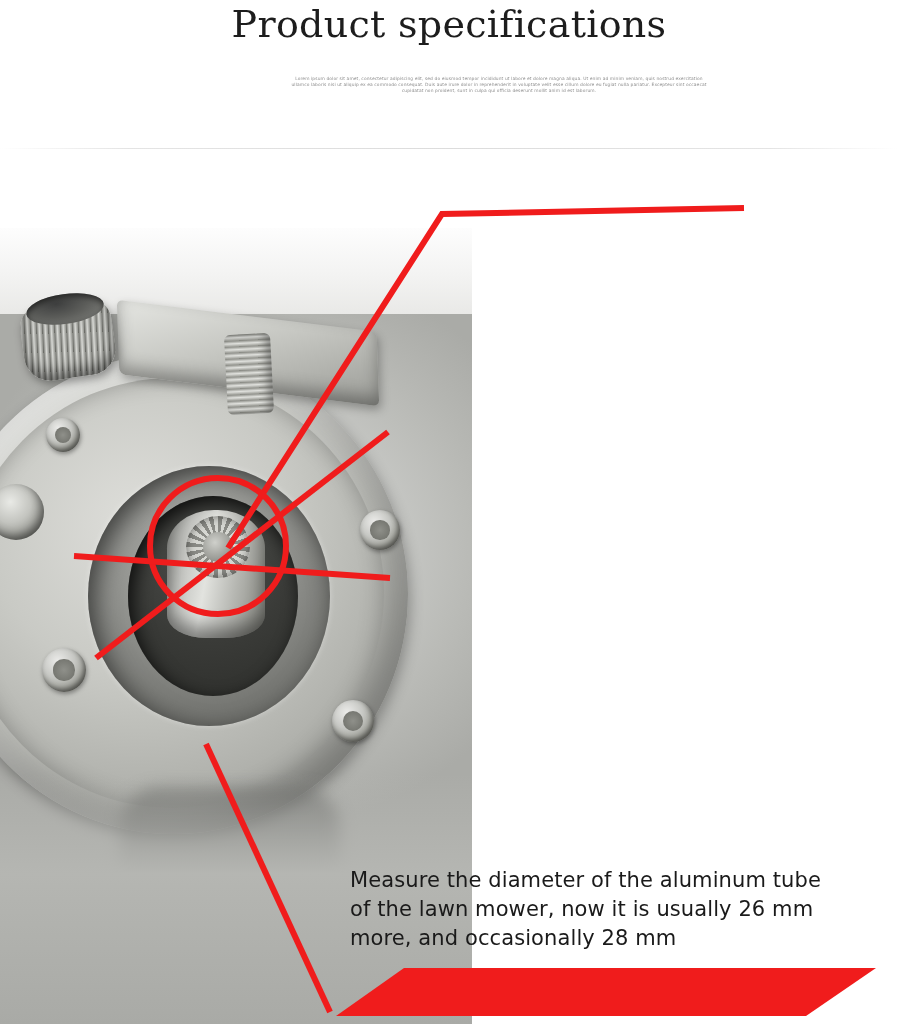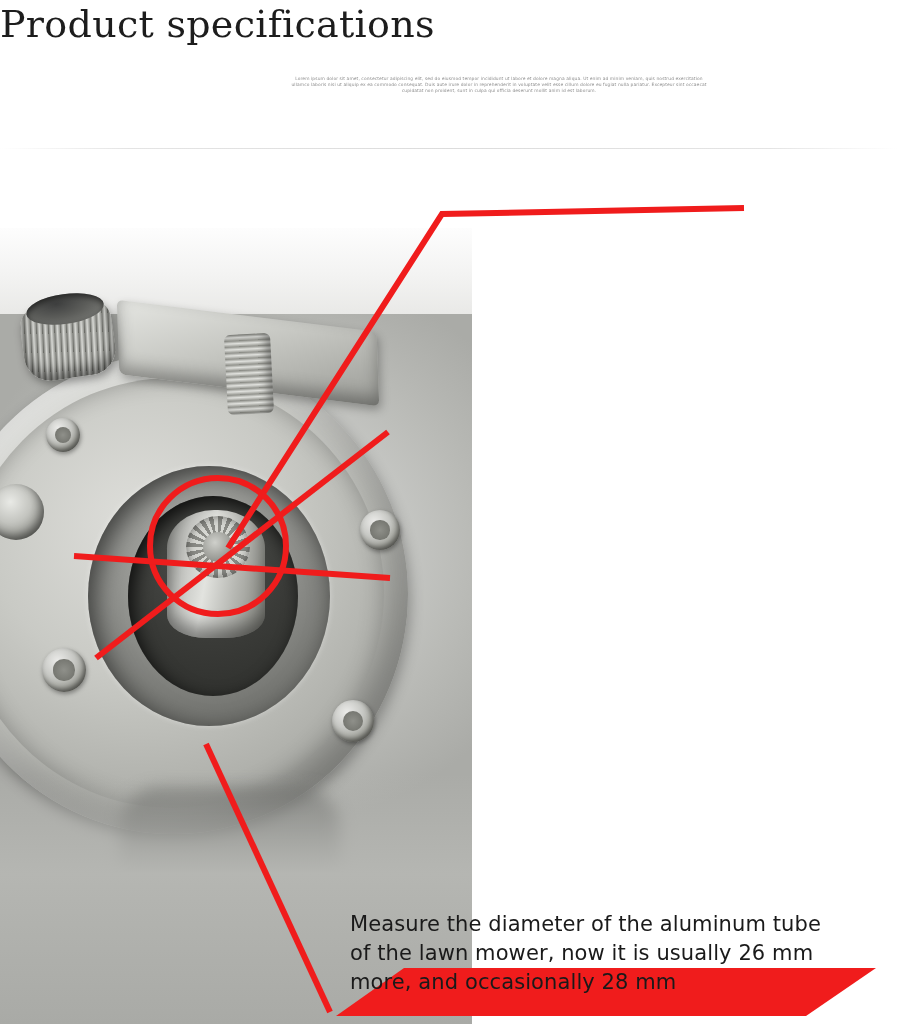--- a/index.html
+++ b/index.html
@@ -20,21 +20,21 @@
     background: #ffffff;
     overflow: hidden;
   }
 
   
   .header-title {
     position: absolute;
     top: 0px;
     left: 0;
     width: 898px;
-    text-align: left;
+    text-align: center;
     font-family: "DejaVu Serif", serif;
     font-size: 38px;
     line-height: 48px;
     color: #1d1d1d;
     letter-spacing: 0.3px;
     white-space: nowrap;
   }
   .header-fineprint {
     position: absolute;
     top: 76px;
@@ -264,21 +264,20 @@
   }
   .callout-bottom {
     position: absolute;
     left: 350px;
     top: 866px;
     width: 496px;
     font-size: 21px;
     line-height: 29px;
     color: #1a1a1a;
     letter-spacing: 0.1px;
-    margin-top: 44px;
   }
   .white-strip {
     position: absolute;
     left: 472px;
     top: 455px;
     width: 426px;
     height: 22px;
     background: #ffffff;
   }
 </style>

